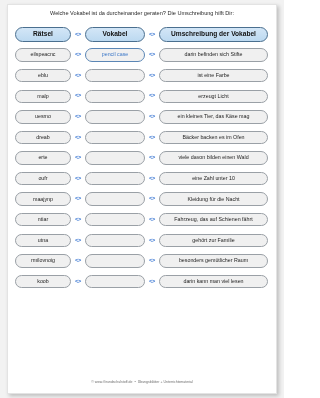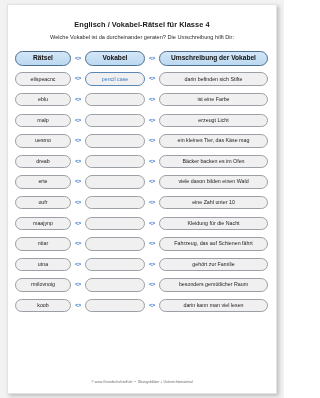--- a/index.html
+++ b/index.html
@@ -128,21 +128,20 @@
   }
   .footer .sep { padding: 0 2px; }
 </style>
 </head>
 <body>
 
 <div class="page-backdrop">
   <div class="sheet">
     <div class="sheet-inner">
 
-      <div class="doc-title">Englisch / Vokabel-Rätsel für Klasse 4</div>
 
       <div class="doc-subtitle">Welche Vokabel ist da durcheinander geraten? Die Umschreibung hilft Dir:</div>
 
       <div class="grid">
 
         <div class="row row-head">
           <div class="cell col-raetsel">
             <span class="cell-text">Rätsel</span>
           </div>
           <div class="connector">&lt;&gt;</div>

